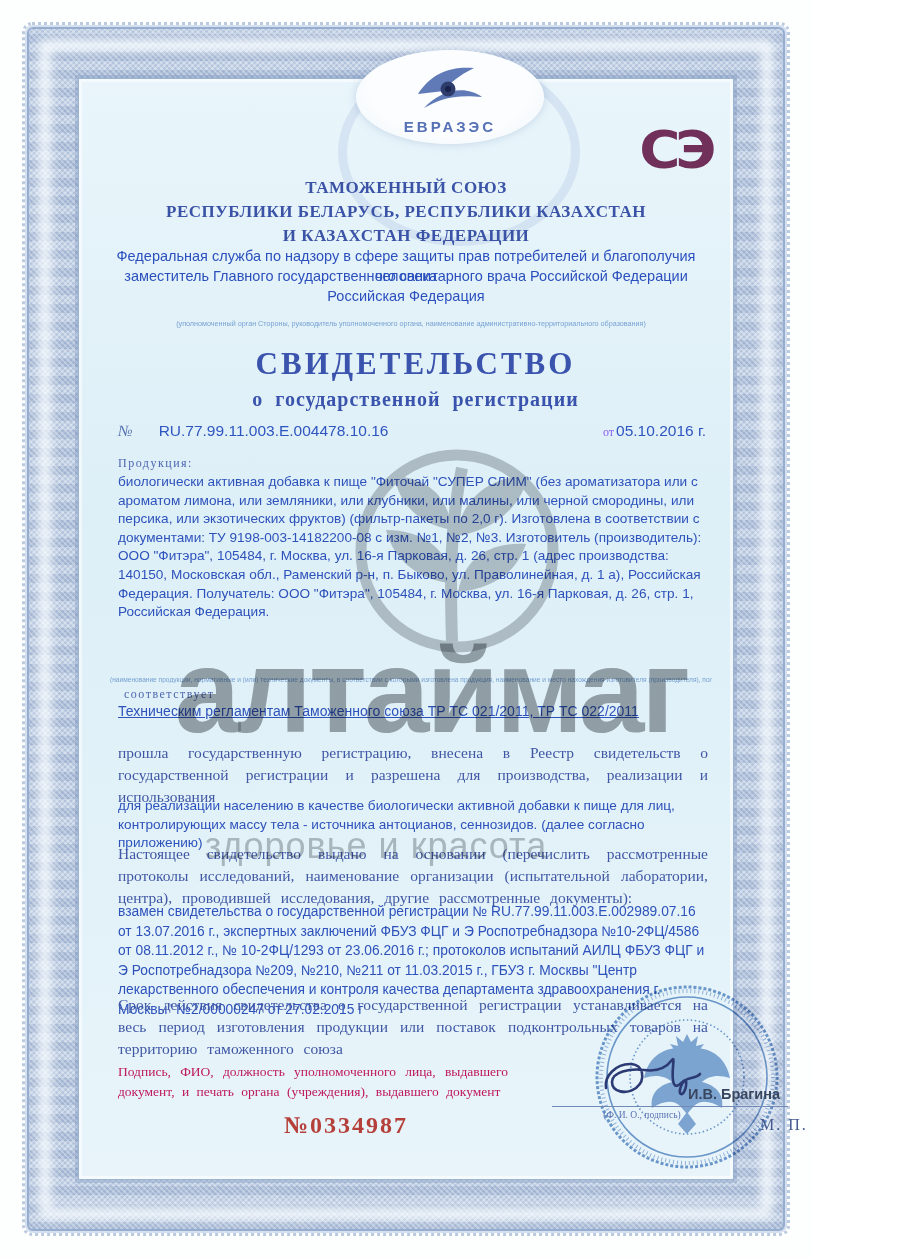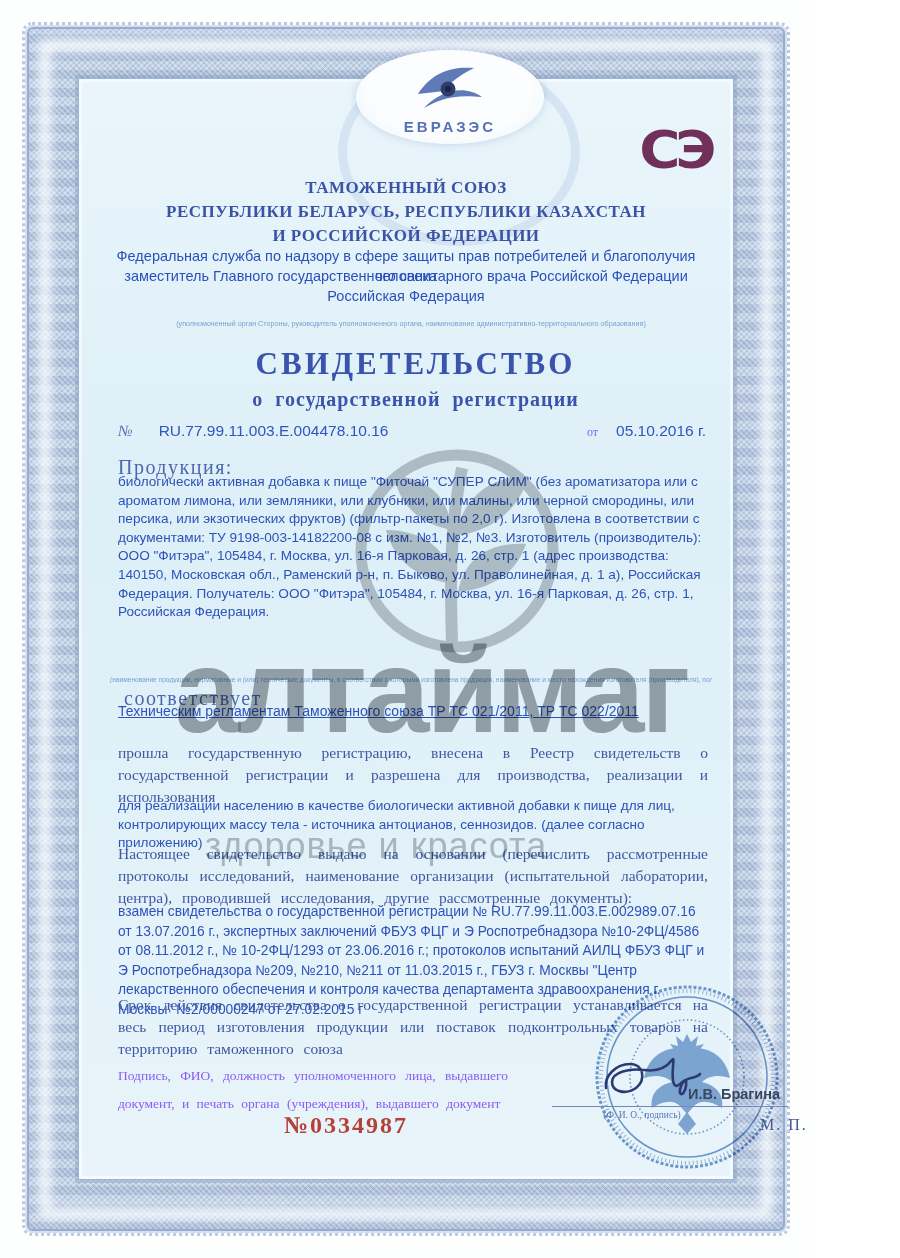--- a/index.html
+++ b/index.html
@@ -35,36 +35,36 @@
        font-family:"Liberation Serif",serif;font-size:17px;line-height:24px;letter-spacing:.5px;}
   .auth{position:absolute;left:90px;right:90px;text-align:center;color:#2b50bd;font-size:14.5px;line-height:20px;}
   .microcap{position:absolute;left:110px;right:100px;text-align:center;font-size:7.2px;
     color:rgba(88,138,200,.78);white-space:nowrap;overflow:hidden;}
   .doc-title{position:absolute;left:0;right:0;text-align:center;color:#3a53ad;font-weight:bold;
     font-family:"Liberation Serif",serif;padding-left:19px;}
   
   .reg-row{position:absolute;left:118px;right:106px;top:422px;display:flex;justify-content:space-between;
     align-items:baseline;color:#2f55c0;font-size:15.5px;}
   .reg-no-label{font-family:"Liberation Serif",serif;color:#5b74b4;font-style:italic;margin-right:26px;}
-  .reg-date-label{font-family:"Liberation Serif",serif;color:#8b5cf6;font-size:12px;margin-right:18px;}
-  .slabel{font-family:"Liberation Serif",serif;color:#4c66b0;font-size:20px;letter-spacing:1.5px;}
+  .reg-date-label{font-family:"Liberation Serif",serif;color:#8b5cf6;font-size:12px;margin-right:2px;}
+  .slabel{font-family:"Liberation Serif",serif;color:#4c66b0;font-size:12px;letter-spacing:1.5px;}
   .sanspar{color:#2d52bb;font-size:13.6px;line-height:18.6px;}
   .serifpar{font-family:"Liberation Serif",serif;color:#3f57a4;font-size:15.5px;line-height:22px;
     text-align:justify;word-spacing:6px;}
   .abs{position:absolute;}
   
   .wm{mix-blend-mode:multiply;pointer-events:none;}
   .wm-brand{position:absolute;left:60px;right:10px;top:632px;text-align:center;
     font-size:118px;font-weight:bold;color:rgba(104,108,113,.60);letter-spacing:-3px;line-height:1;}
   .wm-tagline{position:absolute;left:0;right:60px;top:780px;text-align:center;
     font-size:36px;color:rgba(118,123,128,.48);letter-spacing:1px;margin-top:45px;}
   .wm-circle{position:absolute;left:350px;top:446px;opacity:.42;}
   
   .sig-caption{position:absolute;left:118px;top:1062px;width:390px;
-    font-family:"Liberation Serif",serif;color:#8b5cf6;font-size:13.5px;line-height:28px;
+    font-family:"Liberation Serif",serif;color:#be185d;font-size:13.5px;line-height:20px;
     text-align:justify;word-spacing:4px;}
   .seal{position:absolute;left:592px;top:982px;opacity:.85;}
   .signature{position:absolute;left:596px;top:1040px;}
   .signer{position:absolute;left:688px;top:1086px;color:#38465f;font-size:14.5px;font-weight:bold;}
   .sig-line{position:absolute;left:552px;top:1106px;width:236px;border-top:1px solid #7288b5;}
   .sig-line-cap{position:absolute;left:552px;top:1110px;width:180px;text-align:center;
     font-family:"Liberation Serif",serif;font-size:9.5px;color:#5b74b4;}
   .stamp-label{position:absolute;left:760px;top:1116px;font-family:"Liberation Serif",serif;
     font-size:16px;color:#44598f;letter-spacing:2px;}
   .form-no{position:absolute;left:0;right:120px;top:1112px;text-align:center;
@@ -89,21 +89,21 @@
         <circle cx="40" cy="31" r="3" fill="#18224a"></circle>
       </svg>
     </span>
     <span class="evrazes-label">ЕВРАЗЭС</span>
   </div>
 
   <div class="ce-mark">СЭ</div>
 
   <div class="hdr" style="top:176px;">ТАМОЖЕННЫЙ СОЮЗ</div>
   <div class="hdr" style="top:200px;">РЕСПУБЛИКИ БЕЛАРУСЬ, РЕСПУБЛИКИ КАЗАХСТАН</div>
-  <div class="hdr" style="top:224px;">И РОССИЙСКОЙ ФЕДЕРАЦИИ</div>
+  <div class="hdr" style="top:224px;">И КАЗАХСТАН ФЕДЕРАЦИИ</div>
 
   <div class="auth" style="top:246px;">Федеральная служба по надзору в сфере защиты прав потребителей и благополучия человека</div>
   <div class="auth" style="top:266px;">заместитель Главного государственного санитарного врача Российской Федерации</div>
   <div class="auth" style="top:286px;">Российская Федерация</div>
 
   <div class="microcap" style="top:319px;">(уполномоченный орган Стороны, руководитель уполномоченного органа, наименование административно-территориального образования)</div>
 
   <div class="doc-title" style="top:346px;font-size:31px;letter-spacing:3px;">СВИДЕТЕЛЬСТВО</div>
   <div class="doc-title" style="top:388px;font-size:20px;word-spacing:6px;letter-spacing:1px;">о государственной регистрации</div>
 

